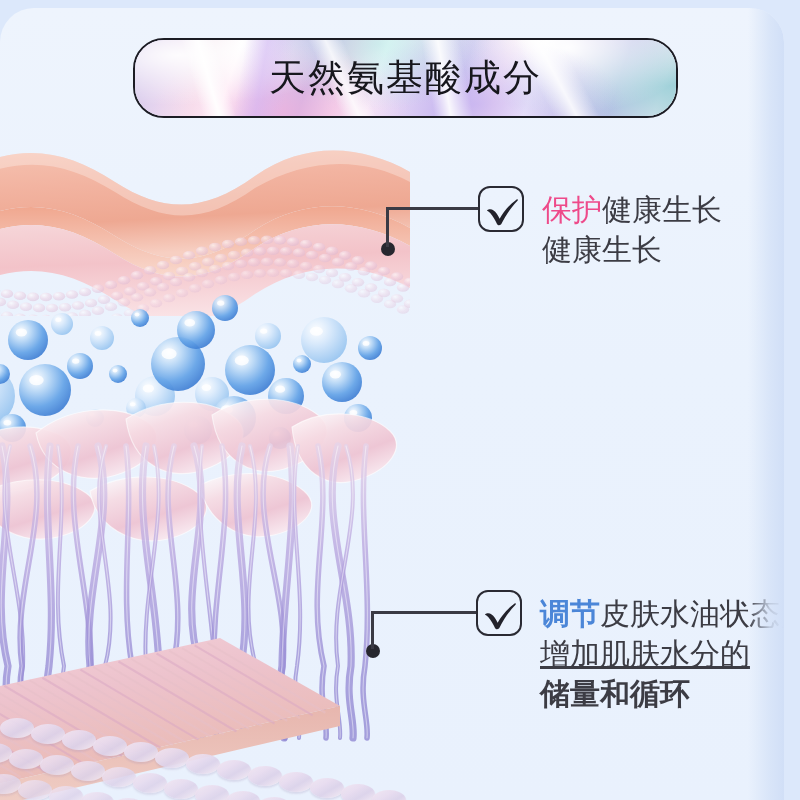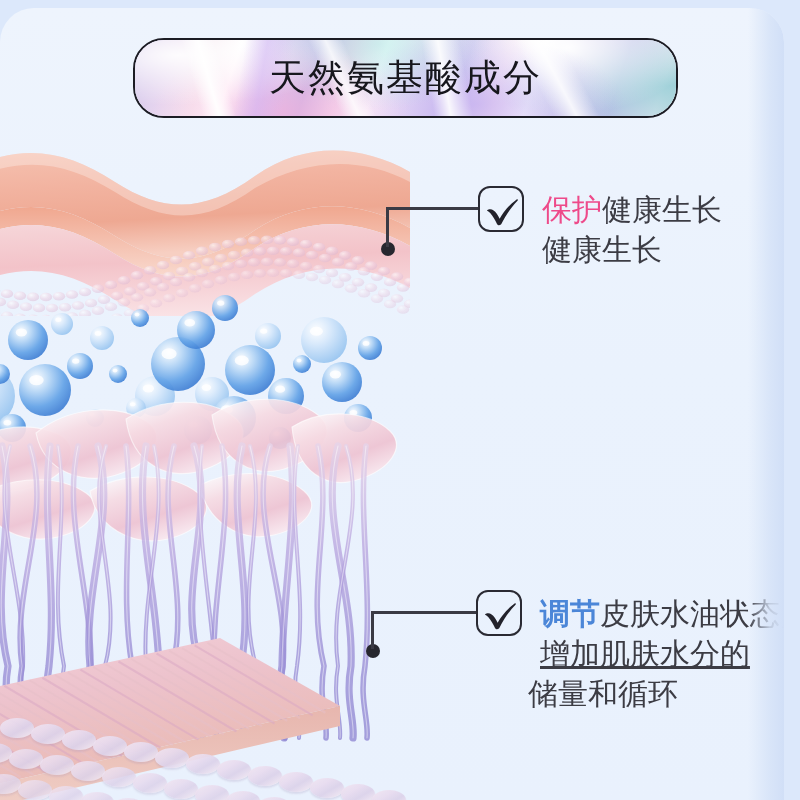--- a/index.html
+++ b/index.html
@@ -589,18 +589,18 @@
                    C21.0,21.8 26.2,14.6 34.6,8.4 C35.6,7.7 36.4,8.8 35.5,9.7
                    C28.9,16.6 23.2,25.0 19.6,32.6 C18.7,34.5 16.0,34.8 15.0,32.9
                    C13.2,29.3 10.9,25.2 8.2,22.1 C7.3,21.0 6.2,20.1 5.3,19.7
                    C4.5,19.3 5.5,18.9 6.5,18.5 Z" fill="#22222b"></path>
         </svg>
       </div>
       <div class="ctext" style="left:540px;top:586px;">
         <span class="hl-blue">调节</span><span>皮肤水油状态,</span>
       </div>
       <div class="ctext" style="left:540px;top:626px;text-decoration:underline;">增加肌肤水分的</div>
-      <div class="ctext" style="left:528px;top:666px;">储量和循环</div>
+      <div class="ctext" style="left:540px;top:666px;font-weight:bold;">储量和循环</div>
     </div>
 
     <div class="card-tint"></div>
   </div>
 </div>
 
 </body></html>

